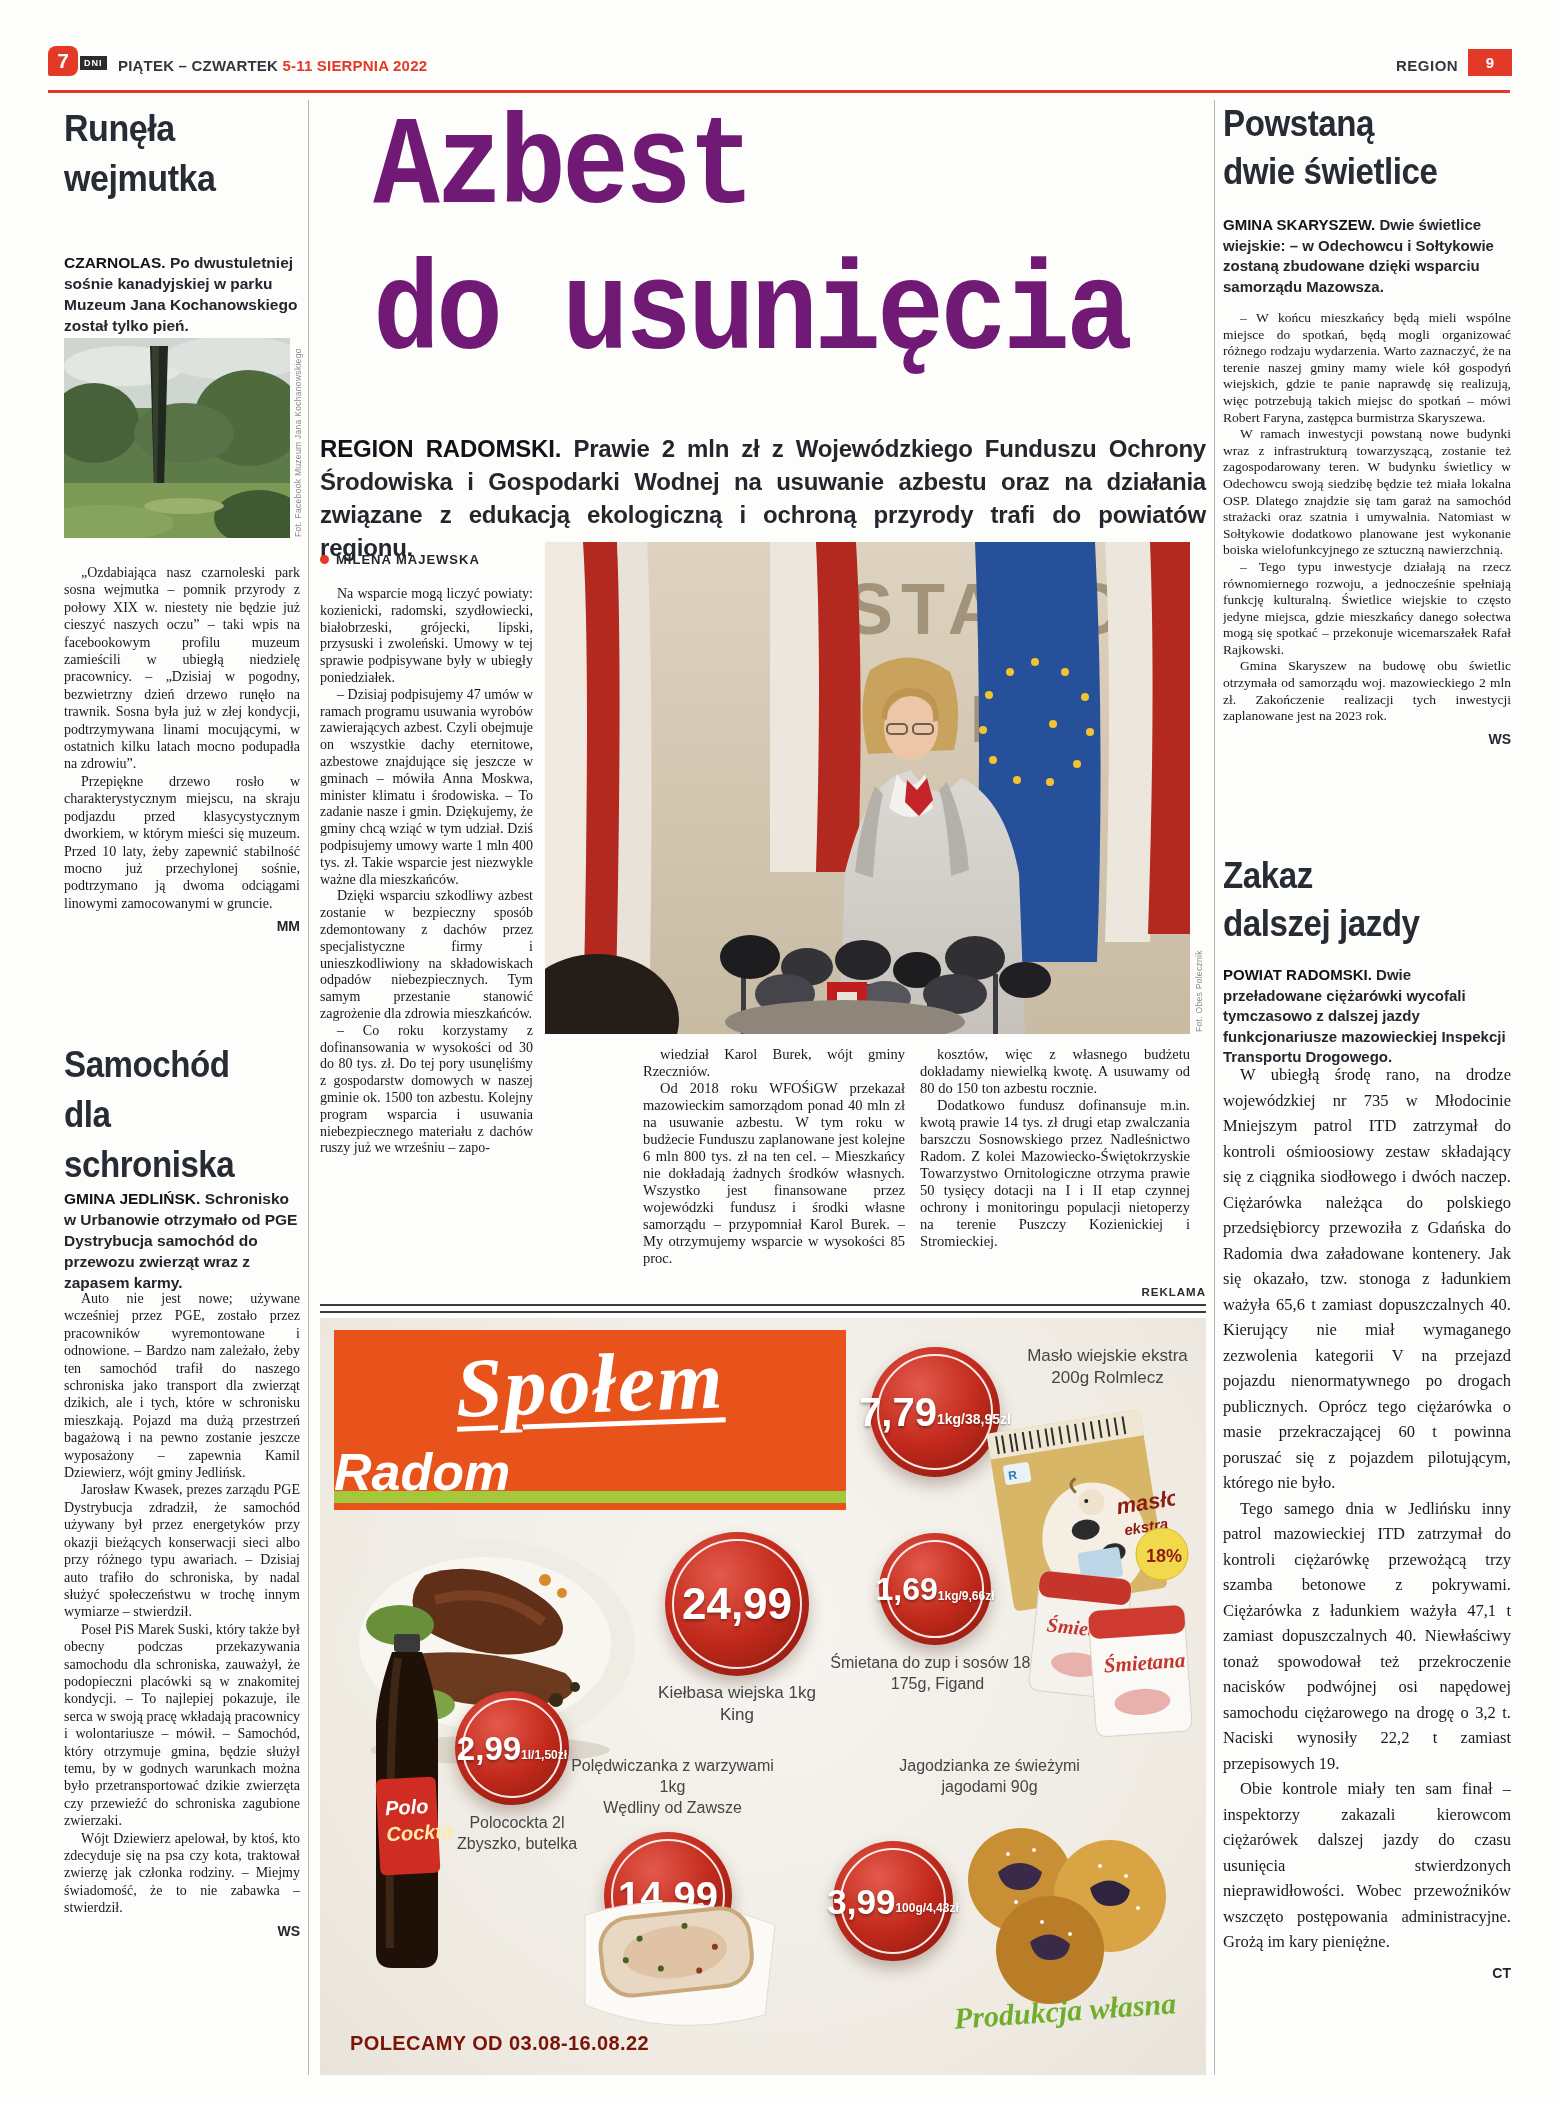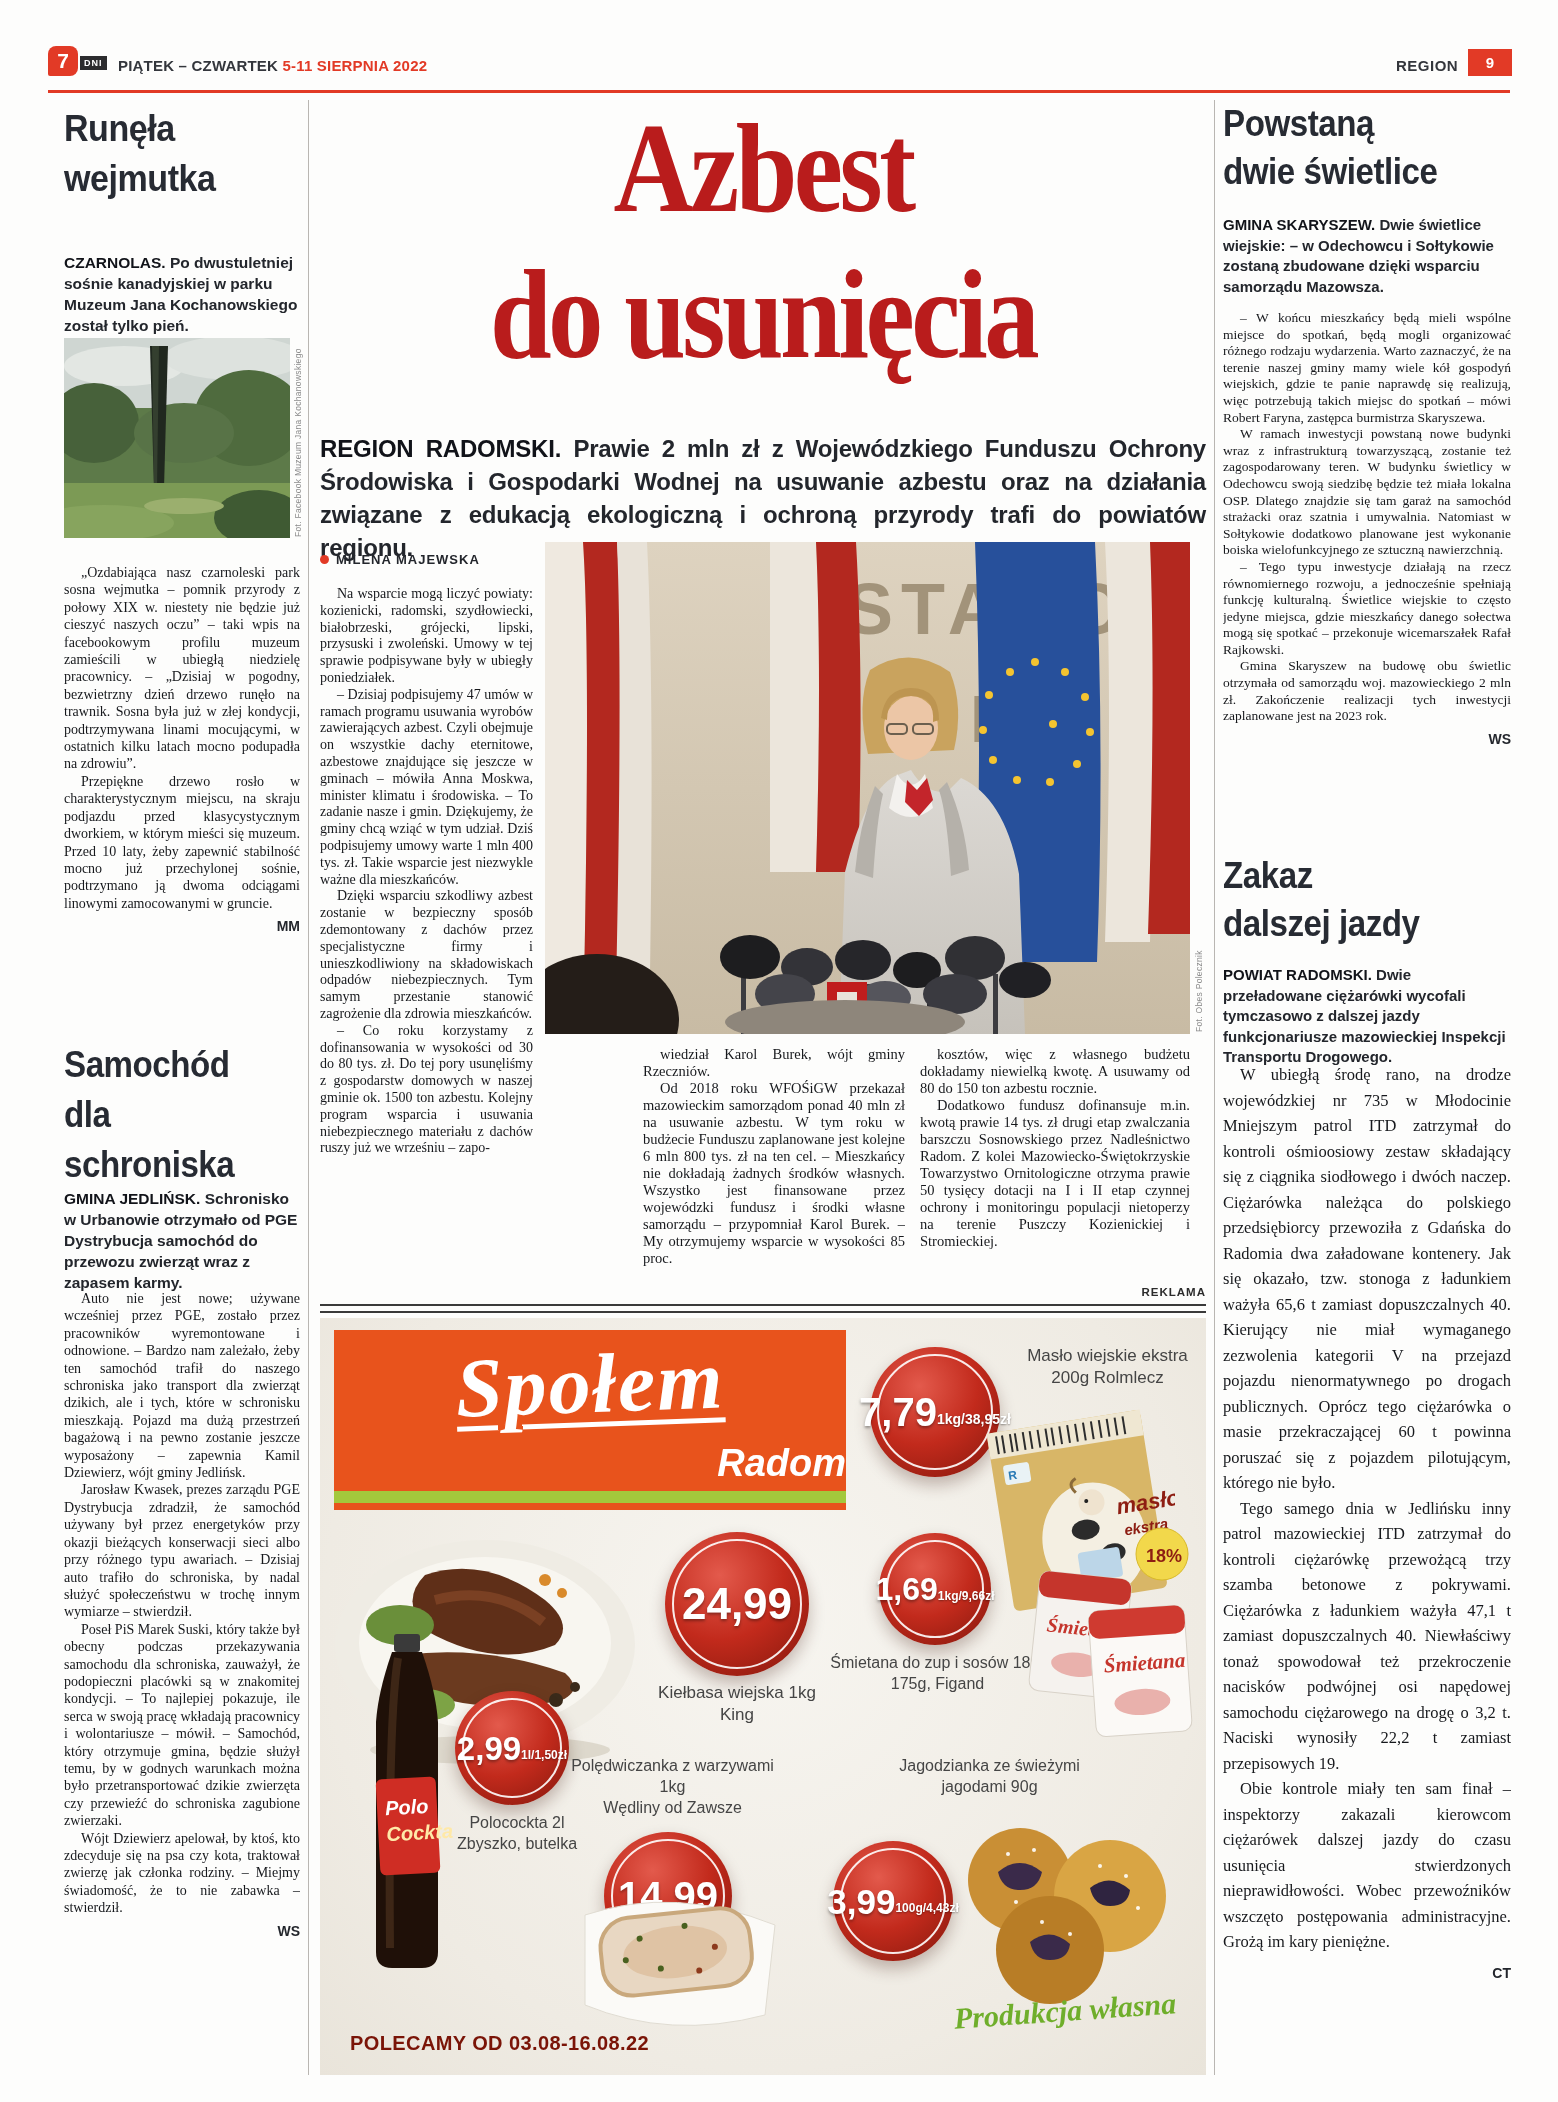--- a/index.html
+++ b/index.html
@@ -23,21 +23,21 @@
   .hdr-section{position:absolute;left:1396px;top:57px;font-family:var(--sans);font-weight:bold;font-size:15px;color:#33363c;letter-spacing:.5px}
   .page-badge{position:absolute;left:1468px;top:49px;width:44px;height:27px;background:var(--red);color:#fff;font-family:var(--sans);font-weight:bold;font-size:15px;display:flex;align-items:center;justify-content:center}
 
   
   .vline{position:absolute;width:1px;background:#b9b6b2;top:100px;height:1975px}
 
   
   .headline{font-family:var(--sans);font-weight:bold;color:var(--head);letter-spacing:-.5px}
   .headline .ln{transform:scaleX(.92);transform-origin:left top}
   .h-side{font-size:37px;line-height:50px}
-  .big-title{left:320px;top:96px;width:886px;text-align:center;font-family:Liberation Serif, serif;font-weight:bold;color:#b91c1c;letter-spacing:-4px}
+  .big-title{left:320px;top:96px;width:886px;font-family:Liberation Mono, monospace;font-weight:bold;color:#701a75;letter-spacing:-4px}
   .big-title .ln{font-size:126px;line-height:146px;transform:scaleX(.88);transform-origin:center top}
 
   
   .lead{font-family:var(--sans);font-weight:bold;color:#23262c;text-align:left}
   .lead .kick{color:#111319}
   .lead-side{font-size:15.5px;line-height:21px}
   .lead-center{font-size:24px;line-height:33px;letter-spacing:-.2px}
 
   
   .body{ text-align:justify; overflow:hidden}
@@ -49,21 +49,21 @@
 
   .vcap{position:absolute;writing-mode:vertical-rl;transform:rotate(180deg);font-family:var(--sans);font-size:8.5px;color:#8b8b8b;letter-spacing:.3px;white-space:nowrap}
 
   .reklama{position:absolute;left:320px;top:1286px;width:886px;text-align:right;font-family:var(--sans);font-weight:bold;font-size:11.5px;letter-spacing:1px;color:#2c2c2c}
   .dbl-rule{position:absolute;left:320px;width:886px;height:1.5px;background:#3a3a3a}
 
   
   .ad{position:absolute;left:320px;top:1318px;width:886px;height:757px;background:radial-gradient(ellipse at 50% 40%, #f7f5f0 0%, #efebe3 70%, #e9e4da 100%);overflow:hidden}
   .ad-logo{position:absolute;left:14px;top:12px;width:512px;height:180px;background:#e8531c;color:#fff;overflow:hidden}
   .ad-logo .script{position:absolute;left:0;right:0;top:2px;text-align:center;font-family:var(--serif);font-style:italic;font-weight:bold;font-size:84px;line-height:104px;letter-spacing:2px;text-decoration:underline;text-decoration-thickness:5px;text-underline-offset:10px;transform:rotate(-2deg)}
-  .ad-logo .city{position:absolute;left:0;right:0;top:112px;text-align:right;font-family:var(--sans);font-style:italic;font-weight:bold;font-size:38px}
+  .ad-logo .city{position:absolute;left:0;right:0;top:112px;text-align:left;font-family:var(--sans);font-style:italic;font-weight:bold;font-size:52px}
   .ad-logo .stripe{position:absolute;left:0;right:0;bottom:7px;height:12px;background:#a3c83c}
   .pc{position:absolute;border-radius:50%;background:radial-gradient(circle at 38% 30%, #e35a4c 0%, #c22a1c 48%, #82170c 100%);box-shadow:0 8px 16px rgba(60,20,10,.28);display:flex;flex-direction:row;align-items:center;justify-content:center;color:#fff;font-family:var(--sans);font-weight:bold}
   .pc::before{content:"";position:absolute;inset:7px;border:2px solid rgba(255,255,255,.9);border-radius:50%}
   .pc .u{font-size:14px;margin-top:14px;text-shadow:0 1px 2px rgba(0,0,0,.4)}
   .pc .p{line-height:1;text-shadow:0 2px 3px rgba(0,0,0,.35)}
   .ad-label{position:absolute;font-family:var(--sans);color:#454545;font-size:17px;line-height:22px;text-align:center}
   .own{position:absolute;font-family:var(--serif);font-style:italic;font-weight:bold;font-size:30px;color:#6fae2b;transform:rotate(-4deg);text-align:center}
   .promo{position:absolute;left:30px;top:714px;font-family:var(--sans);font-weight:bold;font-size:20px;color:#7a1407;letter-spacing:.4px}
 </style>
 </head>

